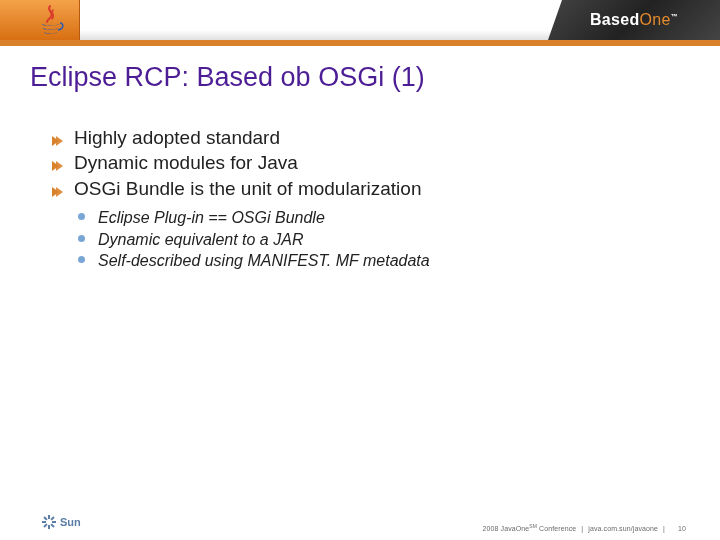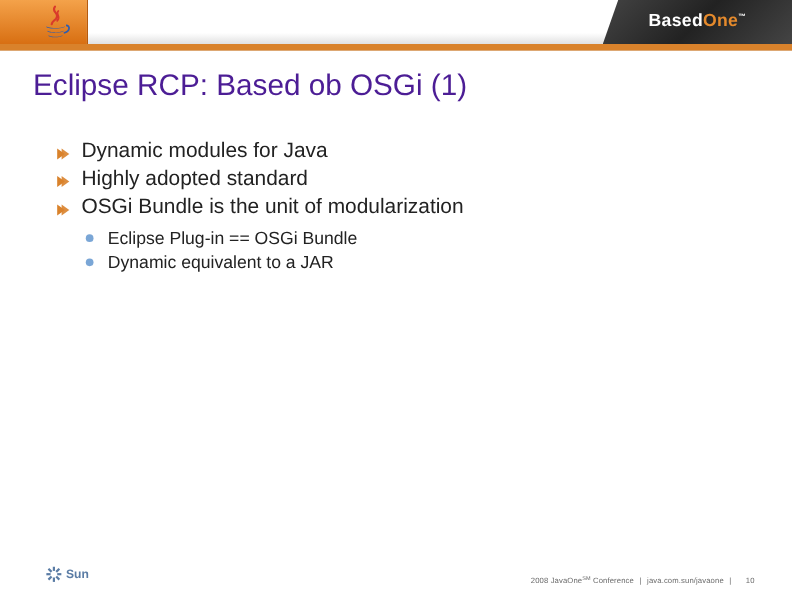--- a/index.html
+++ b/index.html
@@ -21,34 +21,34 @@
     position: absolute; left: 34px; top: 4px; width: 32px; height: 34px;
   }
   .header-right {
     position: absolute; right: 0; top: 0; height: 40px; width: 172px;
     background: linear-gradient(135deg, #444 0%, #222 50%, #444 100%);
     display: flex; align-items: center; justify-content: center;
     color: #fff; font-weight: bold;
     clip-path: polygon(14px 0, 100% 0, 100% 100%, 0 100%);
   }
   .header-right .brand { font-size: 16px; letter-spacing: 0.3px; }
-  .header-right .brand .one { color: #e58a2c; font-weight: bold; }
+  .header-right .brand .one { color: #e58a2c; font-weight: normal; }
   .header-right .tm { font-size: 7px; vertical-align: super; }
 
   
   .title { position: absolute; left: 30px; top: 62px; font-size: 27px; color: #4c1d95; font-weight: 400; }
 
   
   .body { position: absolute; left: 50px; top: 126px; right: 40px; }
   .level1 { list-style: none; }
   .level1 > li { position: relative; padding-left: 24px; font-size: 19px; color: #222; line-height: 1.28; margin-bottom: 1px; }
   .level1 > li > .chev {
     position: absolute; left: 0; top: 4px; width: 14px; height: 14px;
   }
-  .level2 { list-style: none; margin-top: 6px; margin-left: 4px; }
+  .level2 { list-style: none; margin-top: 6px; margin-left: 4px; font-style: italic; }
   .level2 > li { position: relative; padding-left: 20px; font-size: 16px; color: #222; line-height: 1.35; }
   .level2 > li > .dot {
     position: absolute; left: 0; top: 6px; width: 7px; height: 7px; border-radius: 50%;
     background: #7aa6d6;
   }
 
   
   .footer { position: absolute; left: 0; right: 0; bottom: 0; height: 30px; }
   .sun-logo { position: absolute; left: 42px; bottom: 10px; height: 16px; display: flex; align-items: center; color: #5a7ca5; font-size: 11px; font-weight: bold; }
   .sun-logo .glyph { width: 14px; height: 14px; margin-right: 4px; }
@@ -83,48 +83,52 @@
 
   <div class="body">
     <ul class="level1">
       <li>
         <span class="chev">
           <svg viewBox="0 0 14 14">
               <path d="M2 2 L9 7 L2 12 Z" fill="#d9822b"></path>
               <path d="M6 2 L13 7 L6 12 Z" fill="#d9822b" opacity="0.9"></path>
             </svg>
         </span>
-        <span>Dynamic modules for Java</span>
+        <span>Highly adopted standard</span>
       </li>
       <li>
         <span class="chev">
           <svg viewBox="0 0 14 14">
               <path d="M2 2 L9 7 L2 12 Z" fill="#d9822b"></path>
               <path d="M6 2 L13 7 L6 12 Z" fill="#d9822b" opacity="0.9"></path>
             </svg>
         </span>
-        <span>Highly adopted standard</span>
+        <span>Dynamic modules for Java</span>
       </li>
       <li>
         <span class="chev">
           <svg viewBox="0 0 14 14">
               <path d="M2 2 L9 7 L2 12 Z" fill="#d9822b"></path>
               <path d="M6 2 L13 7 L6 12 Z" fill="#d9822b" opacity="0.9"></path>
             </svg>
         </span>
         <span>OSGi Bundle is the unit of modularization</span>
 
         <ul class="level2">
           <li>
             <span class="dot"></span>
             <span>Eclipse Plug-in == OSGi Bundle</span>
           </li>
           <li>
             <span class="dot"></span>
             <span>Dynamic equivalent to a JAR</span>
+          </li>
+          <li>
+            <span class="dot"></span>
+            <span>Self-described using MANIFEST. MF metadata</span>
           </li>
         </ul>
       </li>
     </ul>
   </div>
 
   <div class="footer">
     <div class="sun-logo">
       <span class="glyph">
         <svg viewBox="0 0 14 14">

